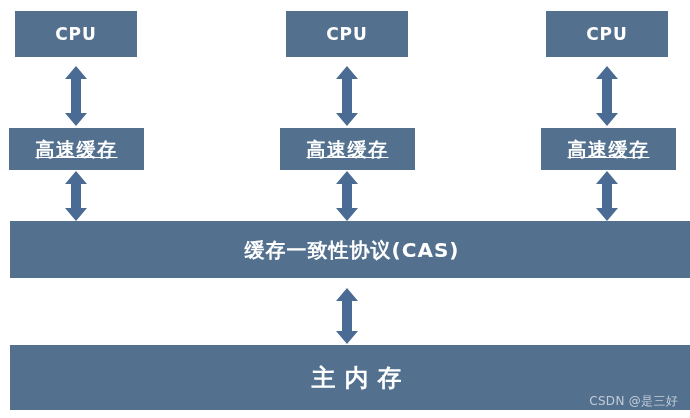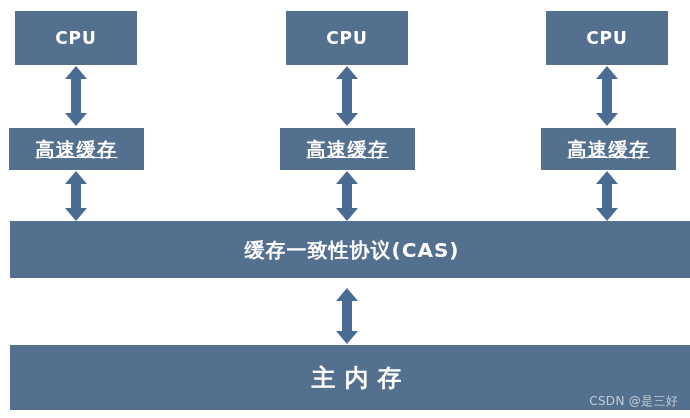--- a/index.html
+++ b/index.html
@@ -26,21 +26,21 @@
     display: flex;
     align-items: center;
     justify-content: center;
     box-sizing: border-box;
     text-align: center;
     line-height: 1;
     letter-spacing: 0.5px;
   }
   .cpu-box {
     width: 122px;
-    height: 54px;
+    height: 46px;
     font-size: 17px;
     font-weight: 600;
     letter-spacing: 1px;
   }
   .cache-box {
     width: 135px;
     height: 42px;
     font-size: 19px;
     font-weight: 600;
     letter-spacing: 1.5px;

